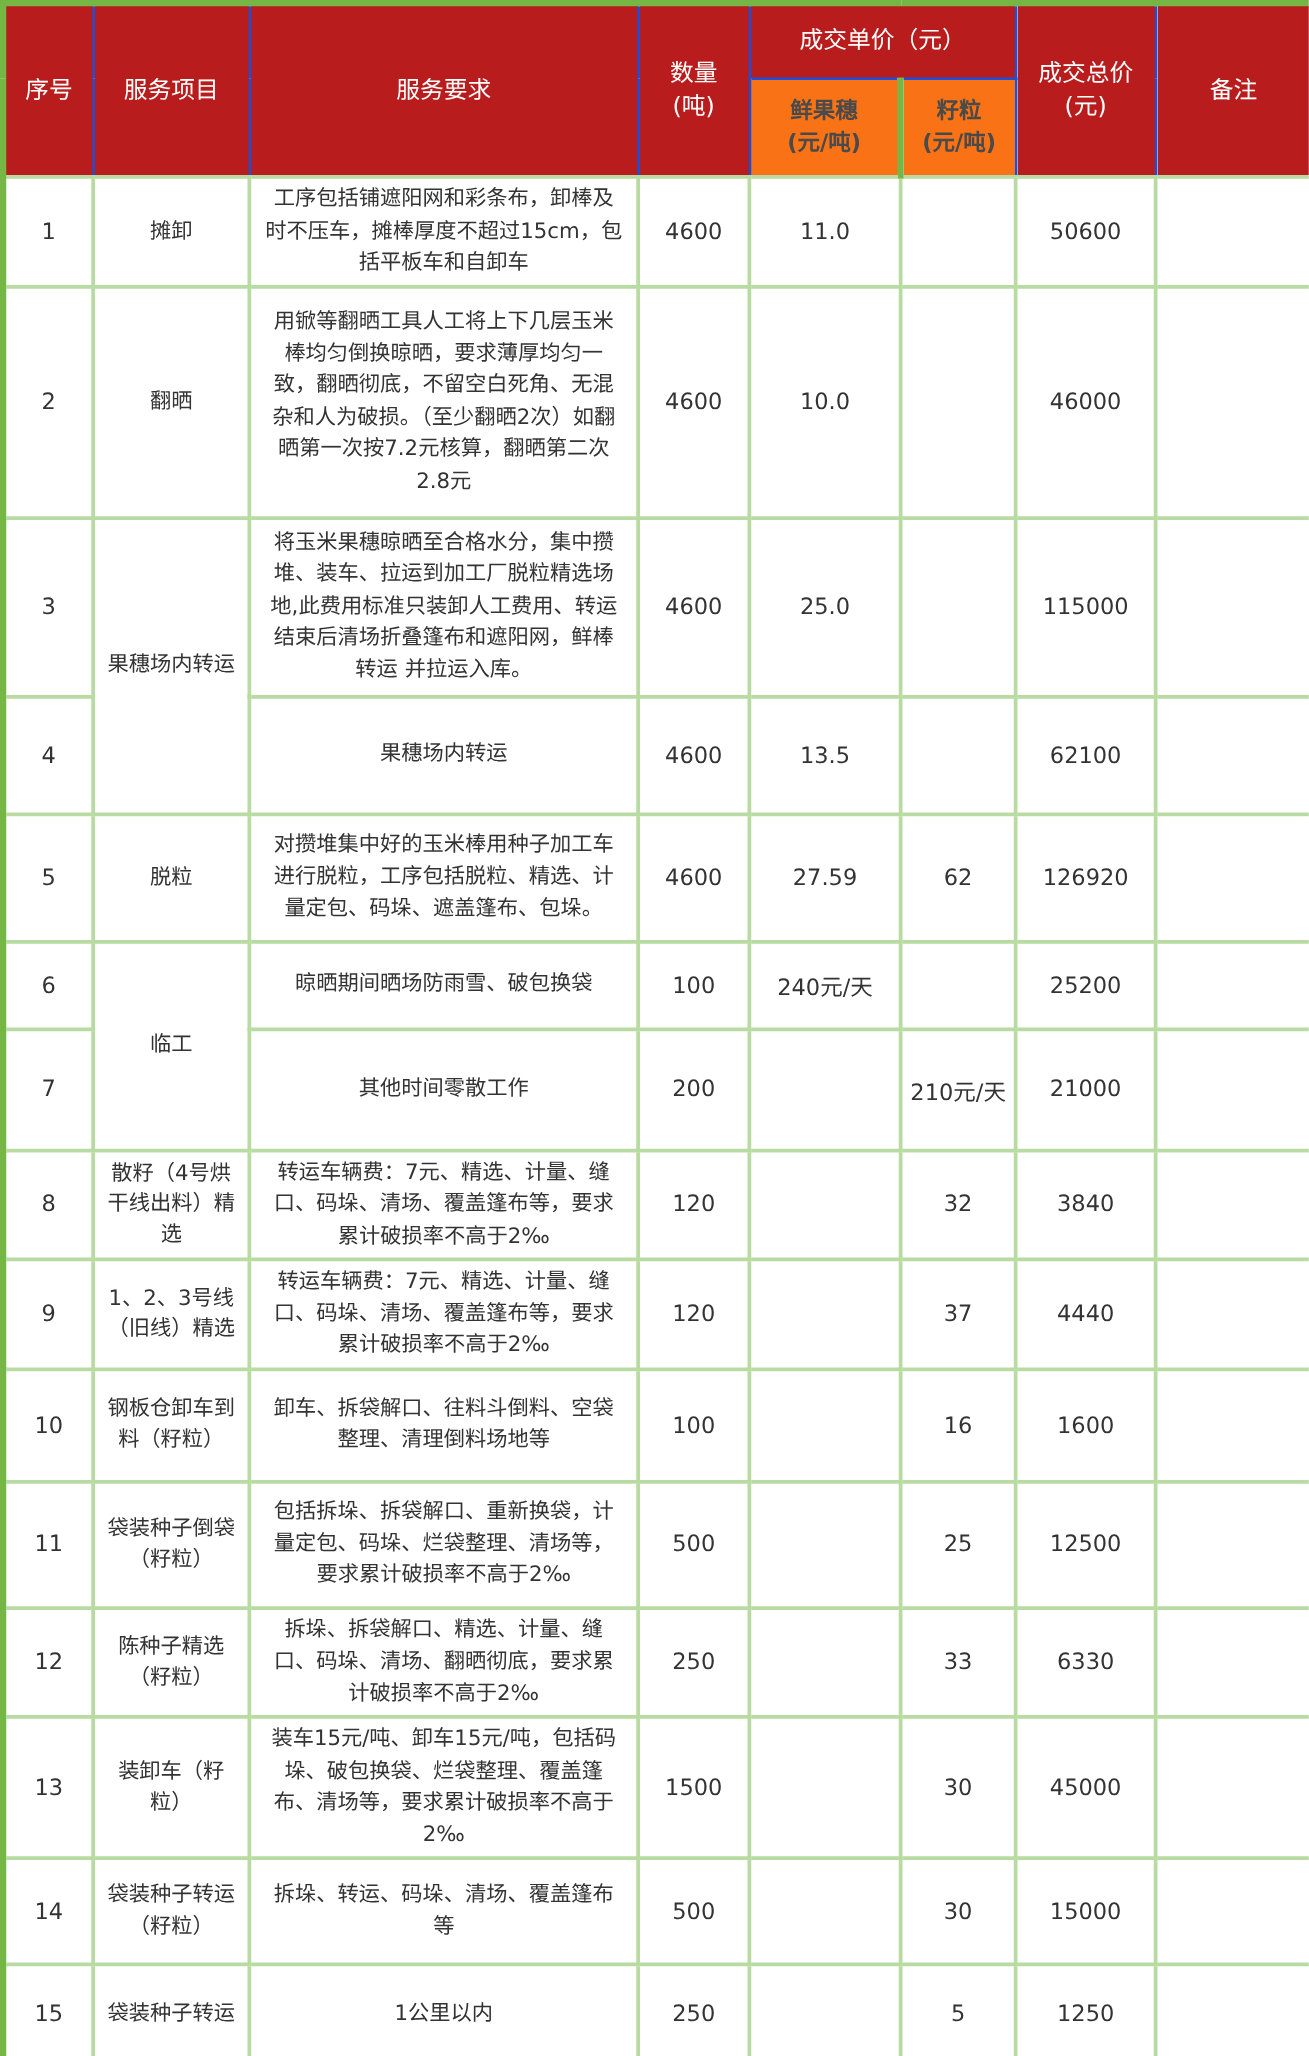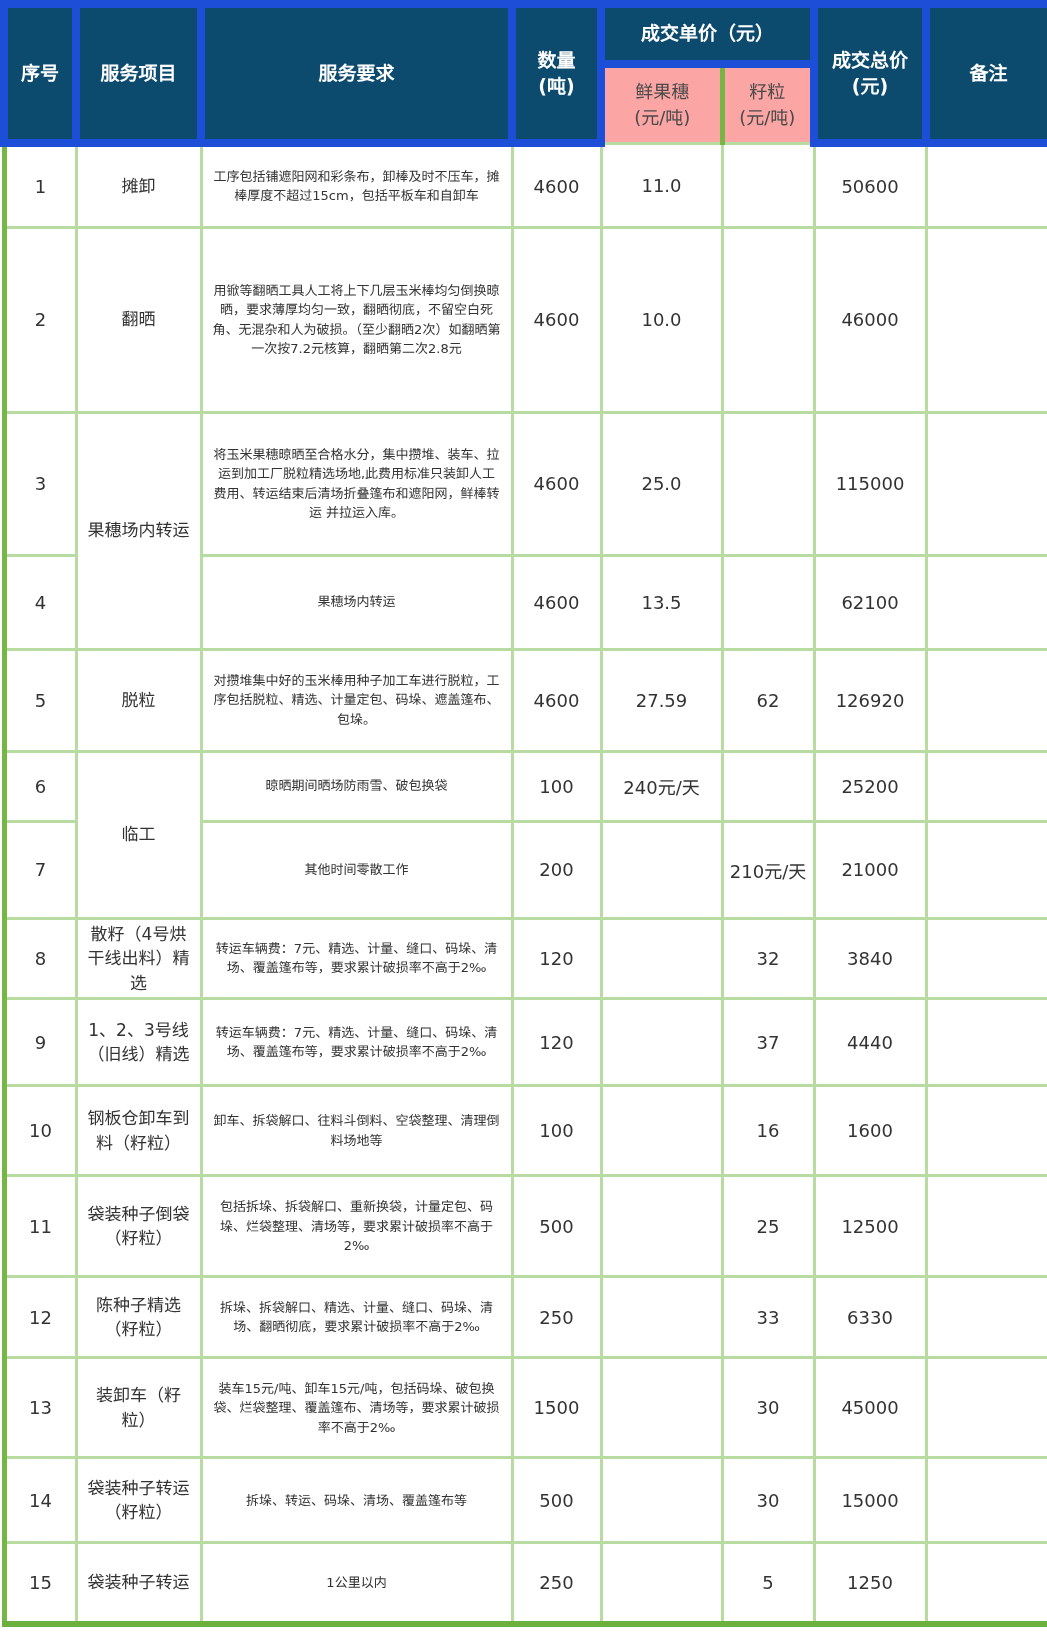--- a/index.html
+++ b/index.html
@@ -1,27 +1,27 @@
 <!DOCTYPE html>
 <html lang="zh-CN"><head>
 <meta charset="utf-8">
 <style>
   html,body{margin:0;padding:0;background:#ffffff;}
   body{font-family:"DejaVu Sans","Liberation Sans",sans-serif;}
   table.svc{border-collapse:collapse;table-layout:fixed;width:1047px;
     border-top:5px solid #76B645;border-left:5px solid #76B645;
     border-bottom:6px solid #6CB13D;border-right:3px solid #B7DBA1;}
   th,td{overflow:hidden;vertical-align:middle;text-align:center;padding:2px 4px;}
-  th.g{background:#0c4a6e;color:#ffffff;border:8px solid #1d4ed8;
-    font-size:19px;font-weight:bold;white-space:pre-line;line-height:1.35;}
-  th.w{background:#fca5a5;color:#4a4a4a;border:2px solid #0ea5e9;
-    font-size:18px;font-weight:normal;white-space:pre-line;line-height:1.45;}
+  th.g{background:#b91c1c;color:#ffffff;border:2px solid #1d4ed8;
+    font-size:19px;font-weight:normal;white-space:pre-line;line-height:1.35;}
+  th.w{background:#f97316;color:#4a4a4a;border:2px solid #0ea5e9;
+    font-size:18px;font-weight:bold;white-space:pre-line;line-height:1.45;}
   th.w.split{border-right:5px solid #76B645;}
   td{border:3px solid #B7DBA1;background:#ffffff;color:#333333;font-size:18px;}
-  td.req{font-size:13px;line-height:1.5;padding:4px 10px;}
+  td.req{font-size:17px;line-height:1.5;padding:4px 10px;}
   td.proj{font-size:17px;line-height:1.45;padding:2px 6px;margin-left:26px;}
   td.num{font-size:18px;}
 </style>
 </head>
 <body>
 
 <table class="svc">
   <colgroup>
     <col style="width:72px">
       <col style="width:125px">

